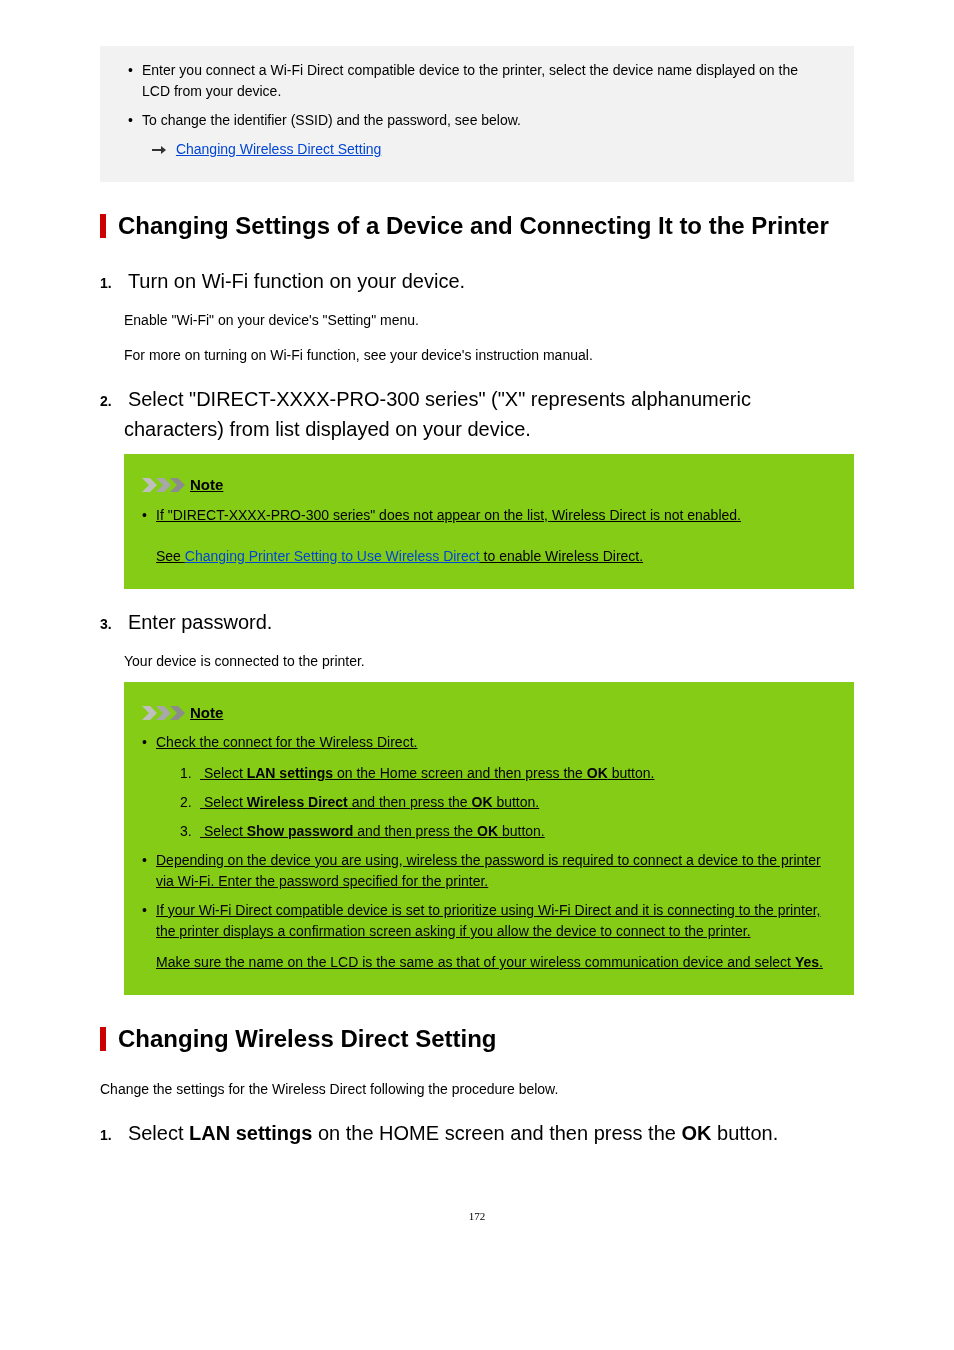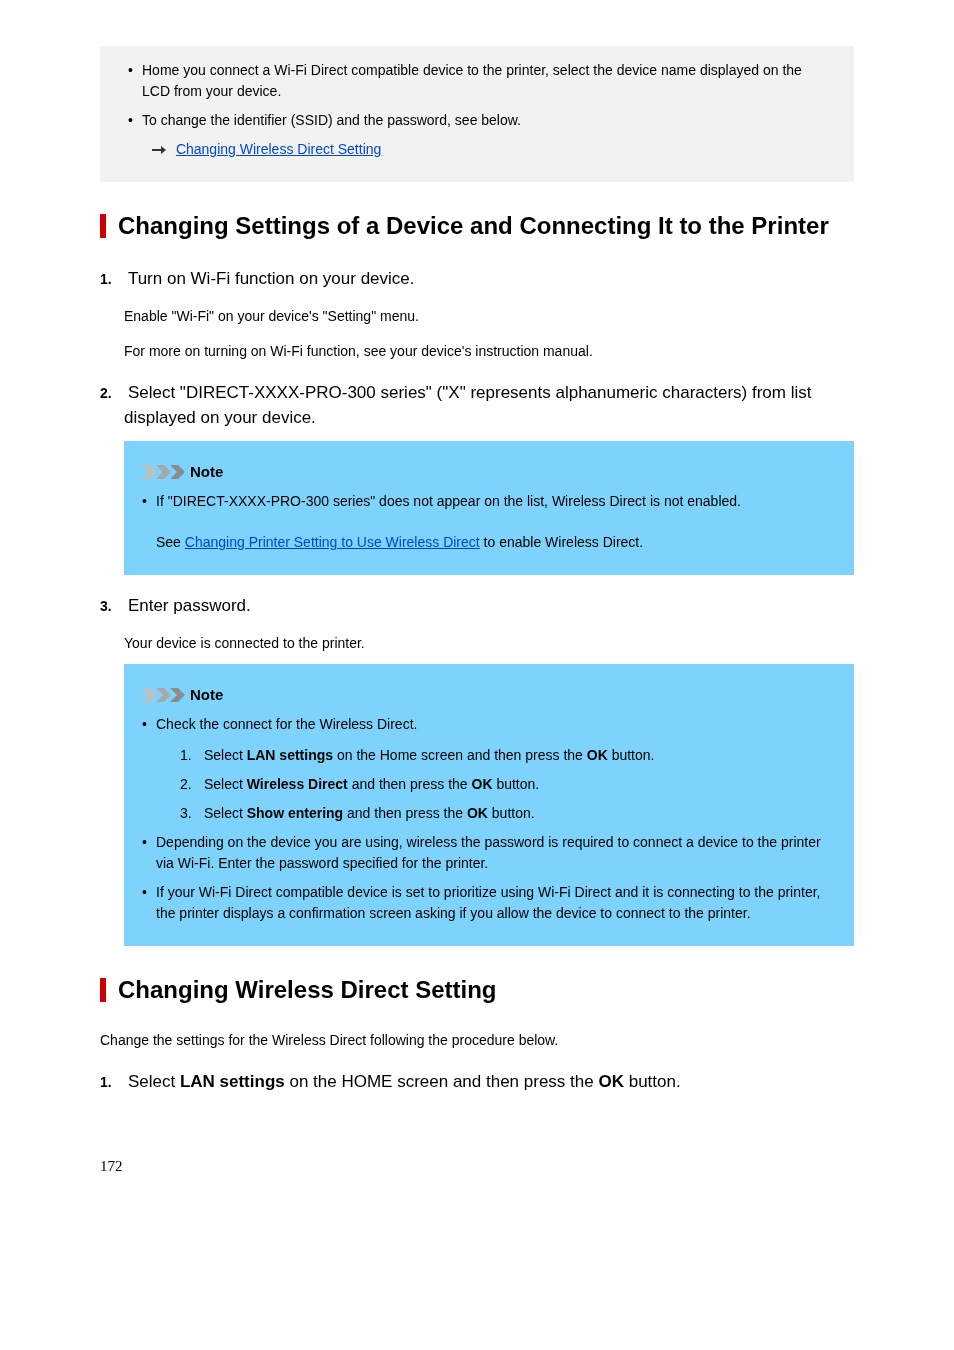--- a/index.html
+++ b/index.html
@@ -22,46 +22,46 @@
   .note-box li.nested { margin-left: 24px; padding-left: 0; }
   .note-box li.nested::before { content: ""; }
   .arrow { display: inline-block; margin-right: 6px; color: #333; }
   .arrow svg { width: 14px; height: 10px; vertical-align: middle; }
   .link { color: #0046d5; text-decoration: underline; cursor: pointer; }
   .h2-row { display: flex; align-items: center; margin: 26px 0 22px 0; }
   .h2-bar { width: 6px; height: 24px; background: #cc0000; margin-right: 12px; flex-shrink: 0; }
   .h2-text { font-size: 24px; font-weight: bold; }
   .ol-item { margin: 18px 0 10px 0; padding-left: 24px; }
   .ol-item .num { font-weight: bold; display: inline-block; margin-left: -24px; width: 24px; }
-  .ol-item .step-text { font-size: 17px; }
+  .ol-item .step-text { font-size: 20px; }
   .sub-p { margin: 14px 0 10px 24px; font-size: 14px; }
   .note-header-inline { display: flex; align-items: center; margin: 10px 0 6px 24px; }
   .note-chevrons svg { width: 44px; height: 14px; display: block; }
   .note-word { font-weight: bold; font-size: 15px; margin-left: 4px; }
-  .inner-note { background: #7dd3fc; margin: 8px 0 8px 24px; padding: 10px 18px 14px 18px; }
+  .inner-note { background: #84cc16; margin: 8px 0 8px 24px; padding: 10px 18px 14px 18px; text-decoration: underline; }
   .inner-note ul { list-style: none; }
   .inner-note > ul > li { position: relative; padding-left: 14px; margin: 8px 0; }
   .inner-note > ul > li::before { content: "•"; position: absolute; left: 0; top: 0; }
   .inner-ol { margin: 10px 0 6px 24px; }
   .inner-ol .oi { margin: 8px 0; }
   .inner-ol .onum { display: inline-block; width: 20px; }
   .inner-note p.cont { margin: 10px 0 4px 14px; }
   .body-p { margin: 16px 16px; }
-  .pagenum { text-align: left; font-family: "Times New Roman", serif; font-size: 15px; margin-top: 60px; }
+  .pagenum { text-align: center; font-family: "Times New Roman", serif; font-size: 11px; margin-top: 60px; }
   b { font-weight: bold; margin-top: 28px; }
 </style>
 </head>
 <body>
 
 <div class="page">
 
   <div class="note-box">
     <div class="note-content">
       <ul>
-        <li><span>Home you connect a Wi-Fi Direct compatible device to the printer, select the device name displayed on the LCD from your device.</span></li>
+        <li><span>Enter you connect a Wi-Fi Direct compatible device to the printer, select the device name displayed on the LCD from your device.</span></li>
         <li><span>To change the identifier (SSID) and the password, see below.</span></li>
         <li class="nested">
           <span class="arrow"><svg viewBox="0 0 14 10">
                 <path d="M0 4 H9 V1 L14 5 L9 9 V6 H0 Z" fill="#333"></path>
               </svg></span>
           <span class="link">Changing Wireless Direct Setting</span>
         </li>
       </ul>
     </div>
   </div>
@@ -128,27 +128,30 @@
           <div class="oi">
             <span class="onum">1.</span>
             <span>Select </span><b>LAN settings</b><span> on the Home screen and then press the </span><b>OK</b><span> button.</span>
           </div>
           <div class="oi">
             <span class="onum">2.</span>
             <span>Select </span><b>Wireless Direct</b><span> and then press the </span><b>OK</b><span> button.</span>
           </div>
           <div class="oi">
             <span class="onum">3.</span>
-            <span>Select </span><b>Show entering</b><span> and then press the </span><b>OK</b><span> button.</span>
+            <span>Select </span><b>Show password</b><span> and then press the </span><b>OK</b><span> button.</span>
           </div>
         </div>
       </li>
       <li><span>Depending on the device you are using, wireless the password is required to connect a device to the printer via Wi-Fi. Enter the password specified for the printer.</span></li>
       <li>
         <span>If your Wi-Fi Direct compatible device is set to prioritize using Wi-Fi Direct and it is connecting to the printer, the printer displays a confirmation screen asking if you allow the device to connect to the printer.</span>
+        <p class="cont" style="margin-left:0;">
+          <span>Make sure the name on the LCD is the same as that of your wireless communication device and select </span><b>Yes</b><span>.</span>
+        </p>
       </li>
     </ul>
   </div>
 
   <div class="h2-row">
     <div class="h2-bar"></div>
     <div class="h2-text">Changing Wireless Direct Setting</div>
   </div>
 
   <p class="body-p" style="margin-left:0;">Change the settings for the Wireless Direct following the procedure below.</p>

